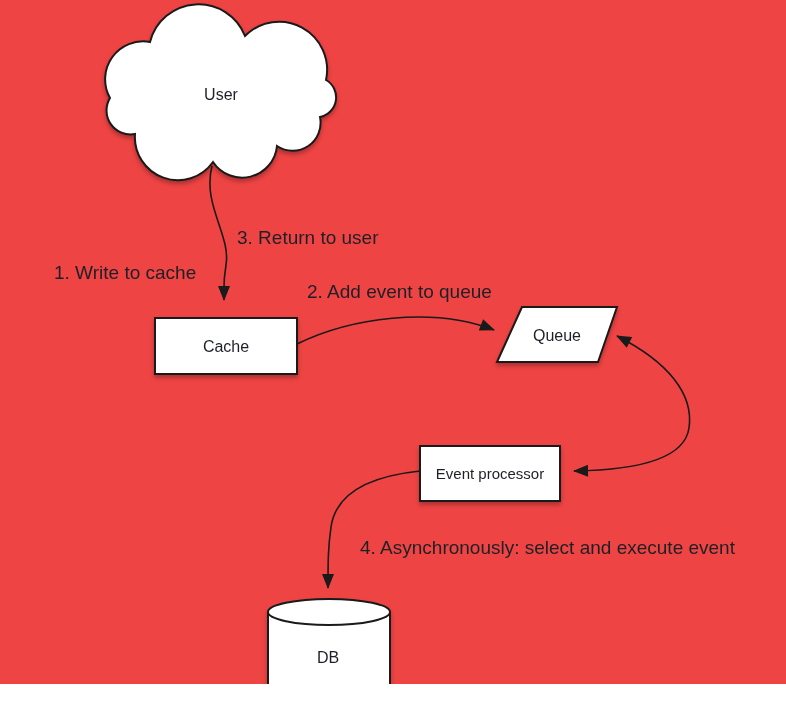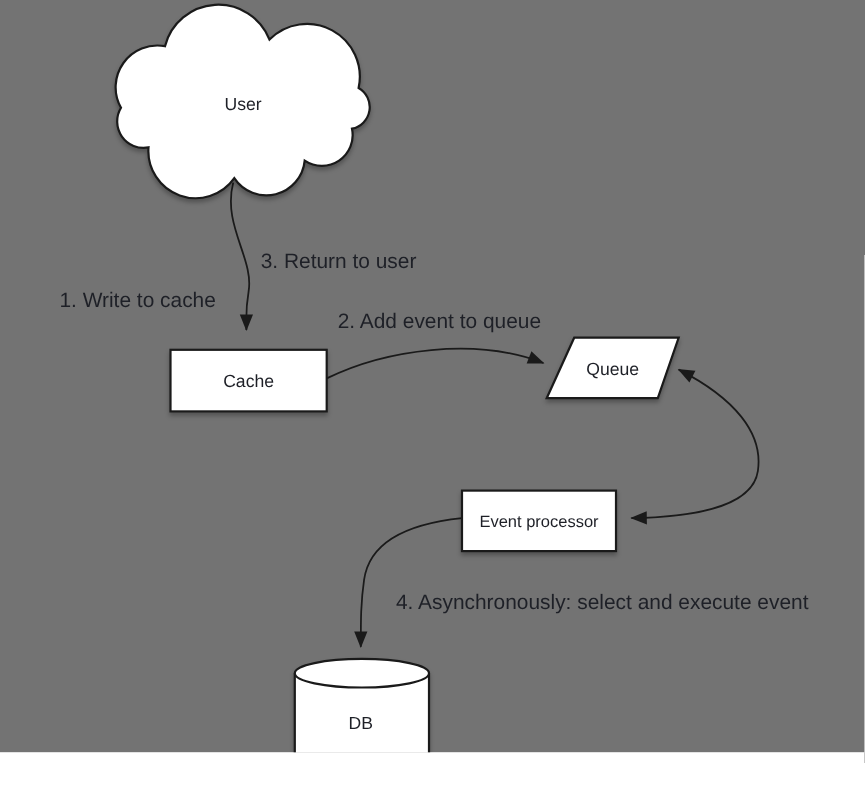--- a/index.html
+++ b/index.html
@@ -4,21 +4,21 @@
 <style>
   html, body {
     margin: 0;
     padding: 0;
     background: #ffffff;
   }
   .stage {
     position: relative;
     width: 786px;
     height: 684px;
-    background: #737373;
+    background: #ef4444;
     font-family: "Liberation Sans", sans-serif;
     overflow: hidden;
   }
   svg { display: block; }
   .shape {
     fill: #ffffff;
     stroke: #1a1a1a;
     stroke-width: 2;
     filter: drop-shadow(0px 3px 2px rgba(0,0,0,0.28));
   }

